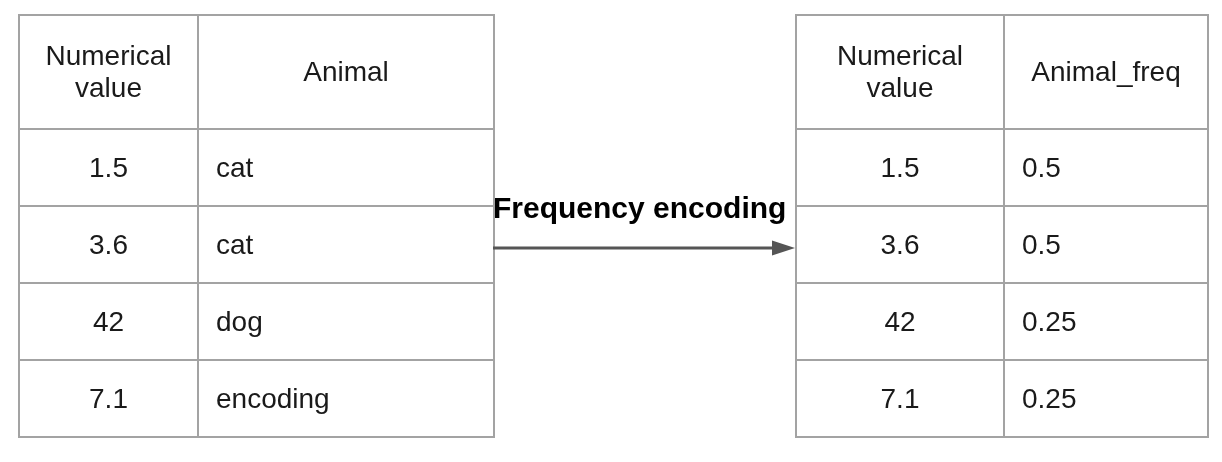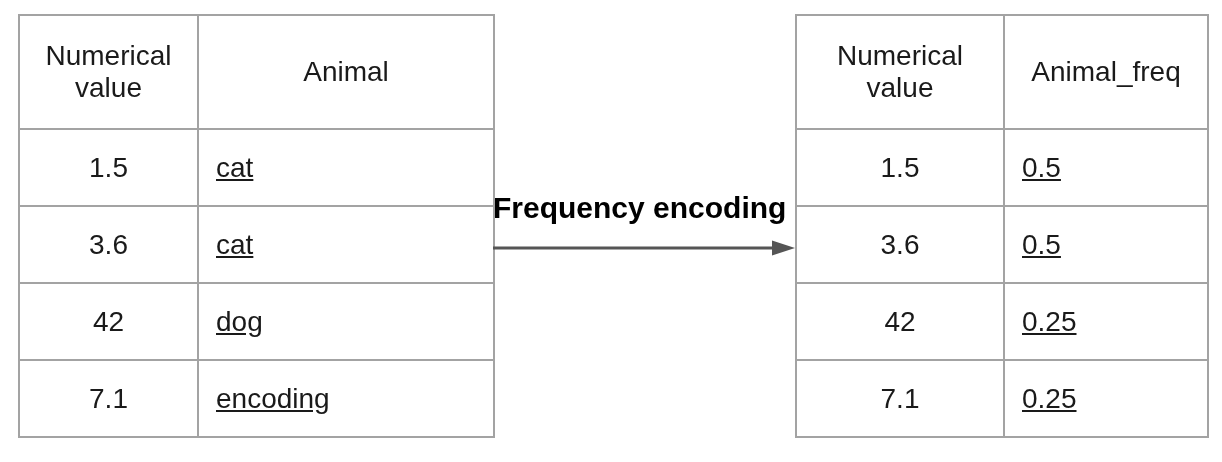--- a/index.html
+++ b/index.html
@@ -50,21 +50,20 @@
     text-align: center;
     vertical-align: middle;
     padding: 12px 8px;
     margin-left: 36px;
   }
   td.cell-cat {
     text-align: left;
     vertical-align: middle;
     padding-left: 17px;
     padding-right: 8px;
-    text-decoration: underline;
   }
   #input-table  { left: 18px;  width: 475px; }
   #output-table { left: 795px; width: 412px; }
   #input-table  col.c1 { width: 179px; }
   #input-table  col.c2 { width: 296px; }
   #output-table col.c1 { width: 208px; }
   #output-table col.c2 { width: 204px; }
   .transform {
     position: absolute;
     left: 493px;

